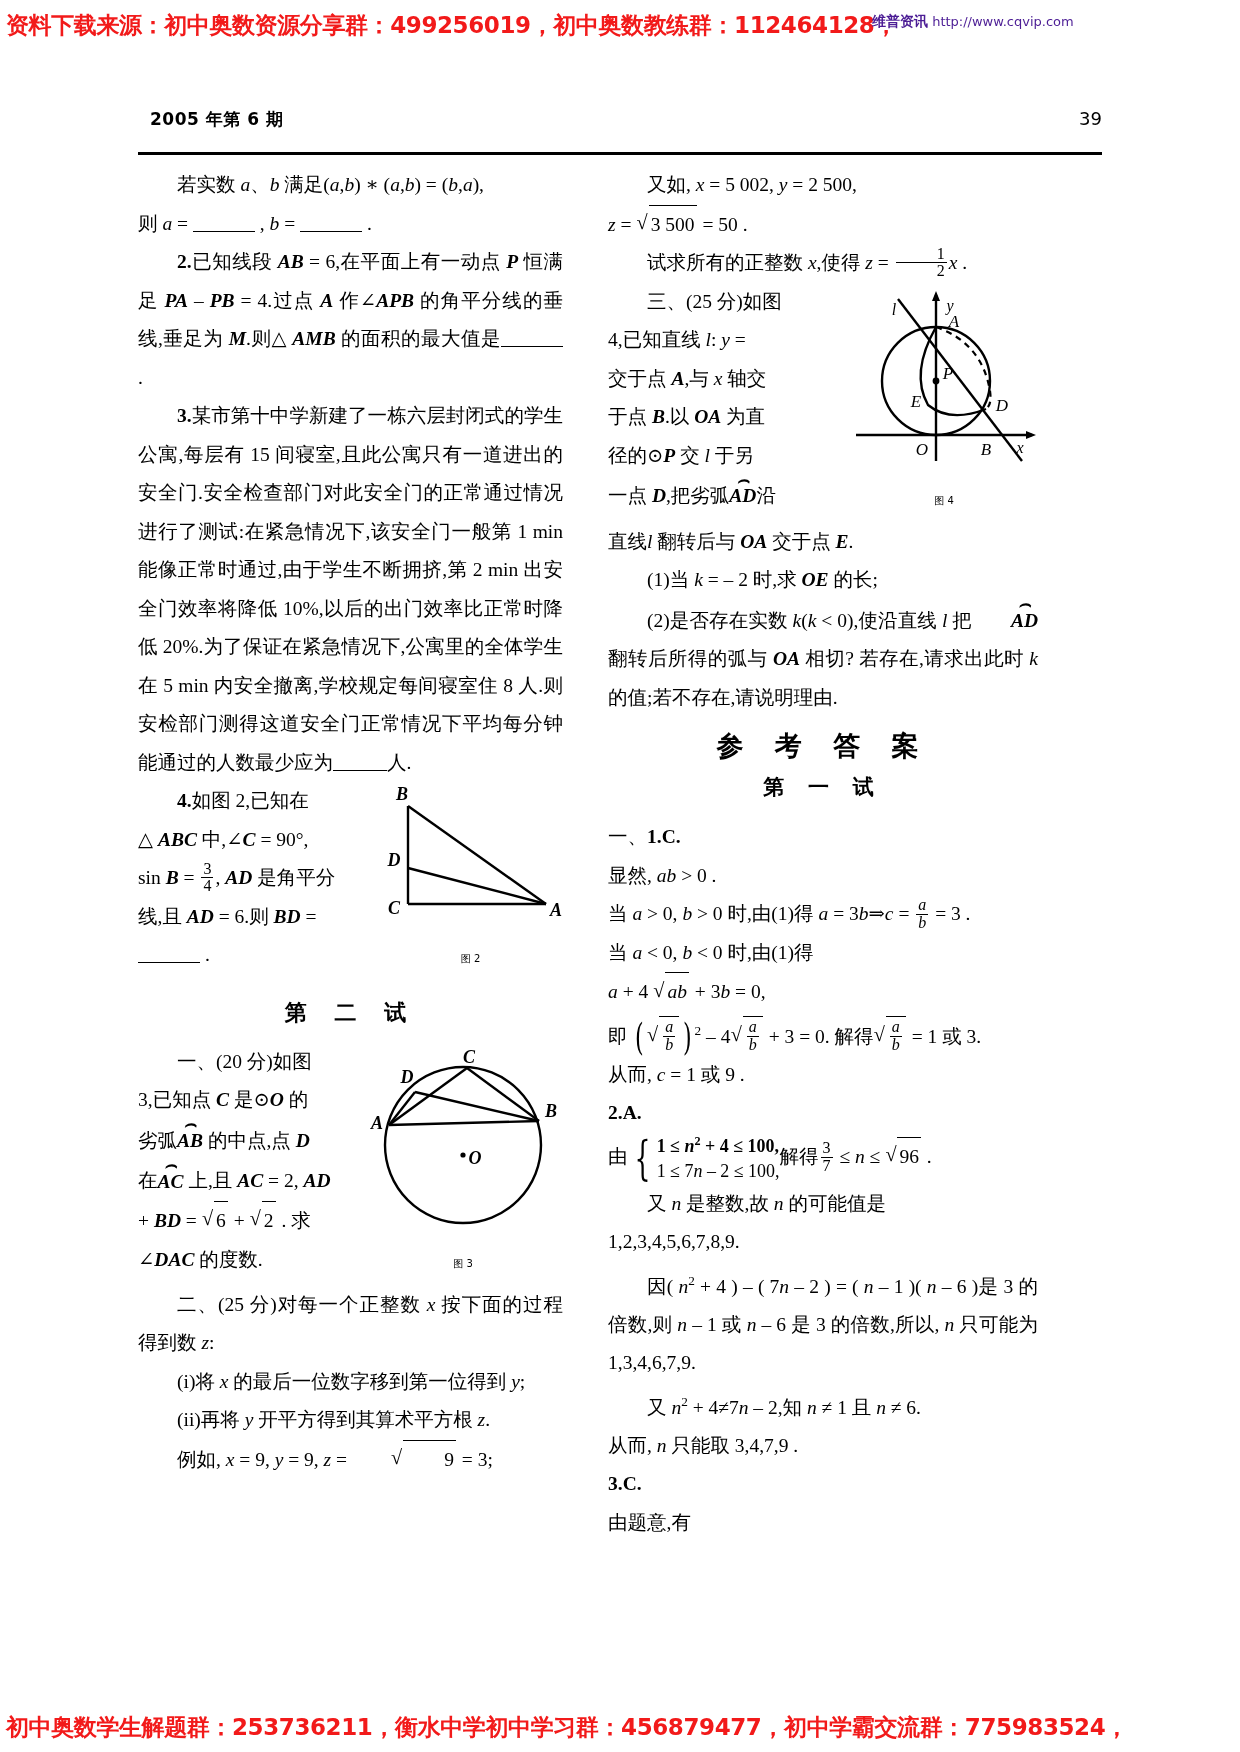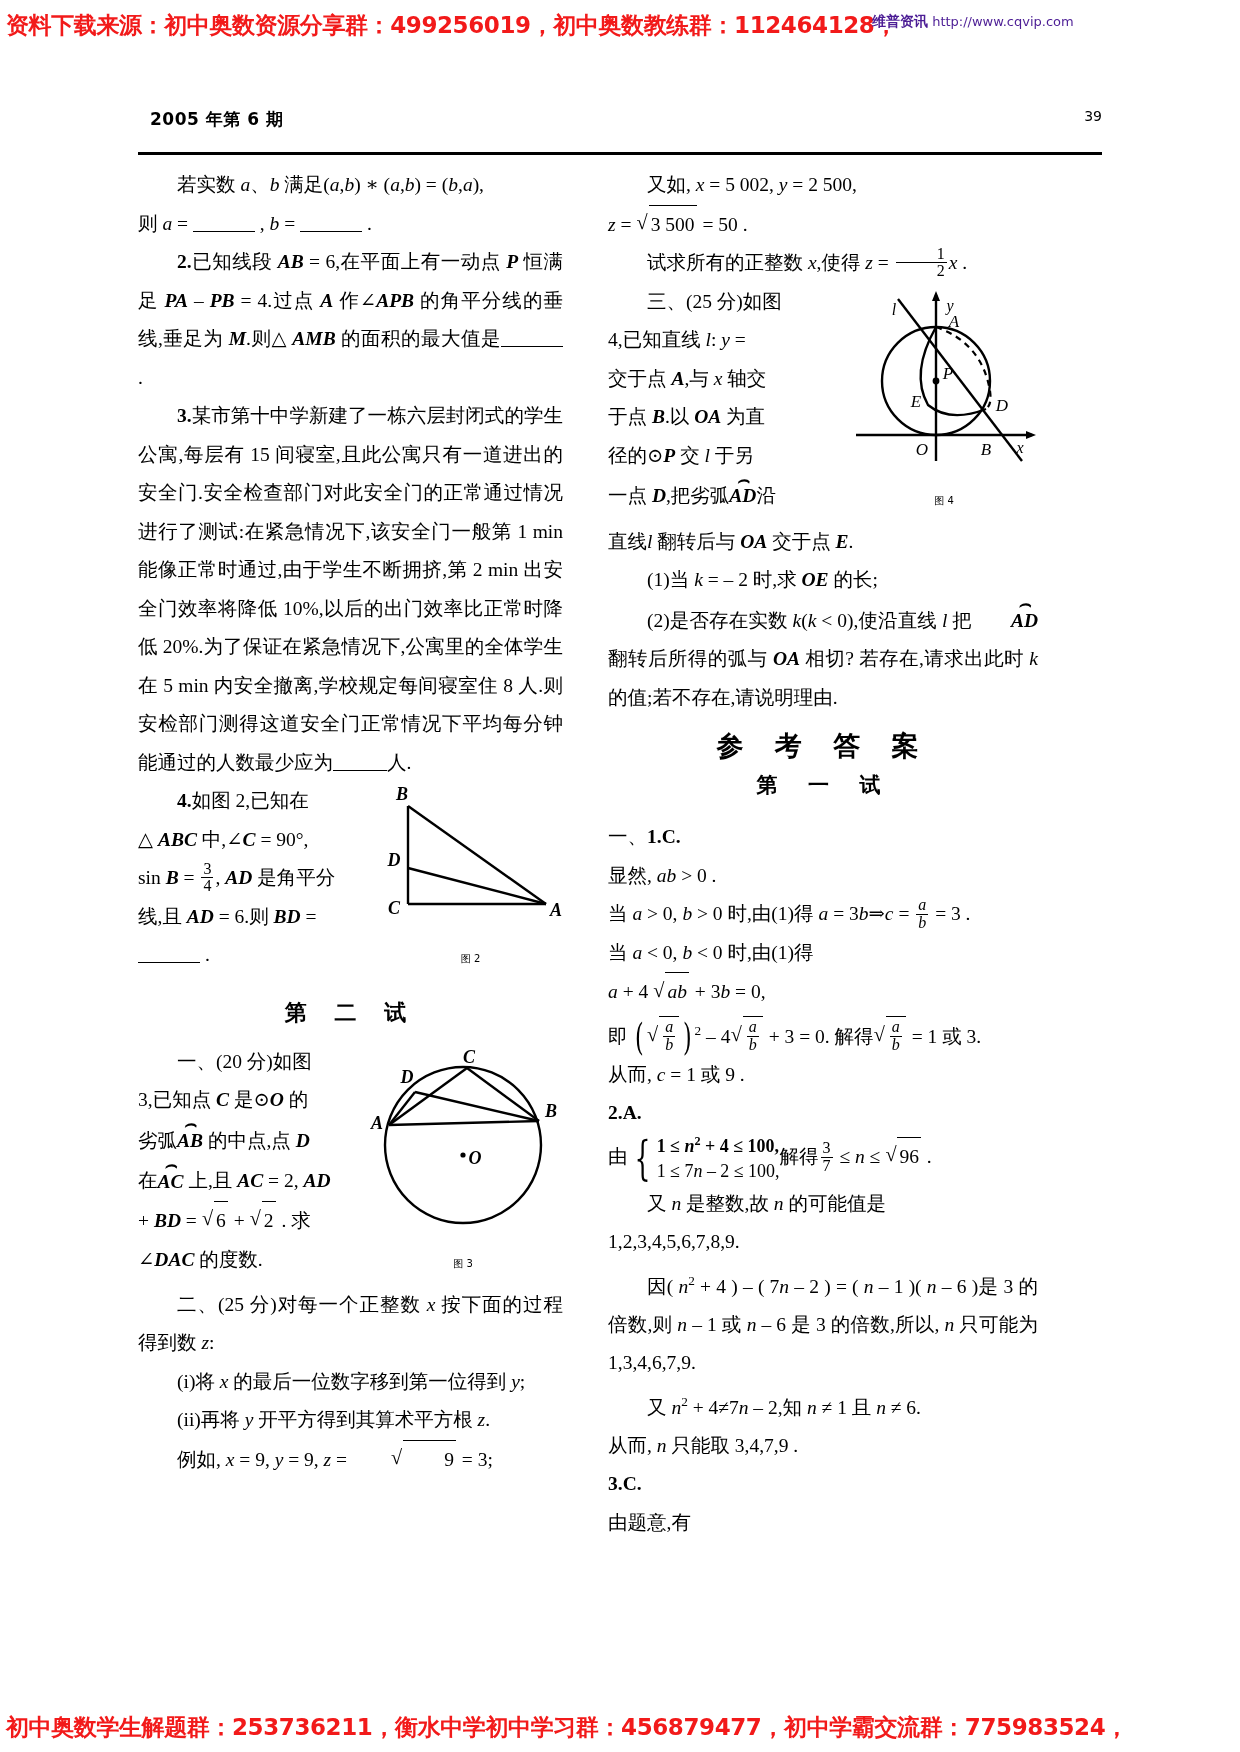--- a/index.html
+++ b/index.html
@@ -39,21 +39,21 @@
     height:34px;
   }
   .runhead .issue{
     position:absolute;left:12px;top:0;
     font-size:17px;font-weight:bold;
     font-family:"DejaVu Sans","Liberation Sans",sans-serif;
     letter-spacing:0.5px;
   }
   .runhead .pageno{
     position:absolute;right:0;top:0;
-    font-size:14px;
+    font-size:18px;
     font-family:"DejaVu Sans","Liberation Sans",sans-serif;
   }
   .rule{
     position:absolute;top:152px;left:138px;width:964px;
     height:3px;background:#000;
   }
 
   
   .col{
     position:absolute;top:166px;
@@ -105,21 +105,21 @@
     font-family:"DejaVu Sans","Liberation Sans",serif;
   }
   .bighead{
     text-align:center;font-weight:bold;font-size:27px;
     letter-spacing:11px;margin:10px 0 2px 0;
     font-family:"DejaVu Serif",serif;
   }
   .subhead{
     text-align:center;font-weight:bold;font-size:21px;
     letter-spacing:9px;margin:0 0 12px 0;
-    font-family:Liberation Mono, monospace;
+    font-family:Liberation Sans, sans-serif;
   }
 
   
   .fig{position:relative;}
   .figcap{font-size:10px;text-align:center;font-family:"DejaVu Sans","Liberation Sans",sans-serif;}
 
   .fl-right{float:right;margin:4px 0 2px 8px;}
   .clear{clear:both;}
 
   

